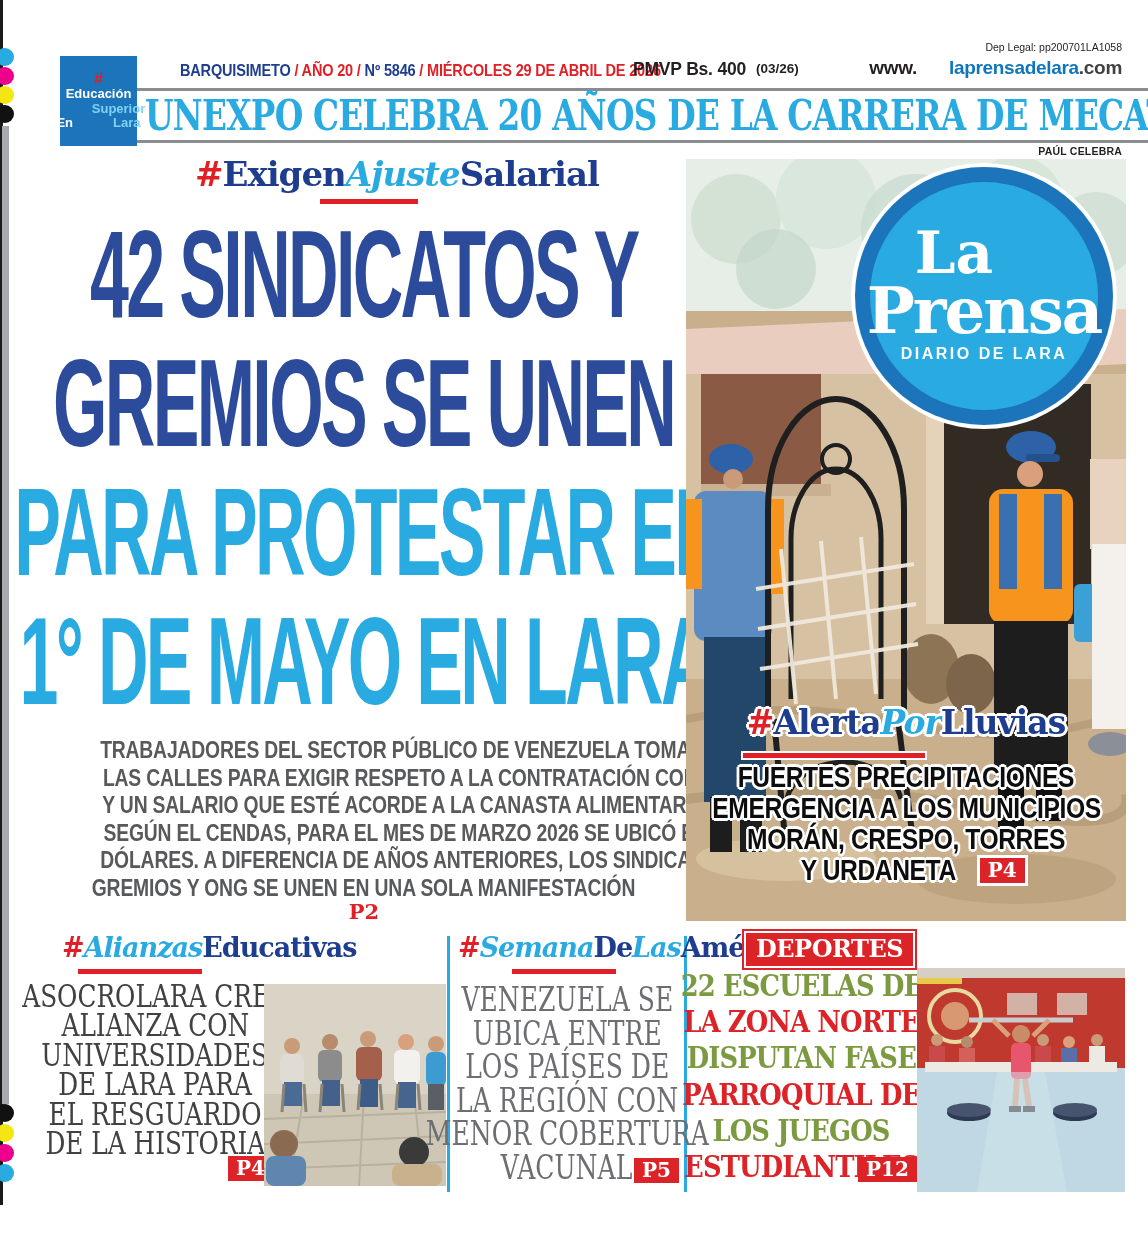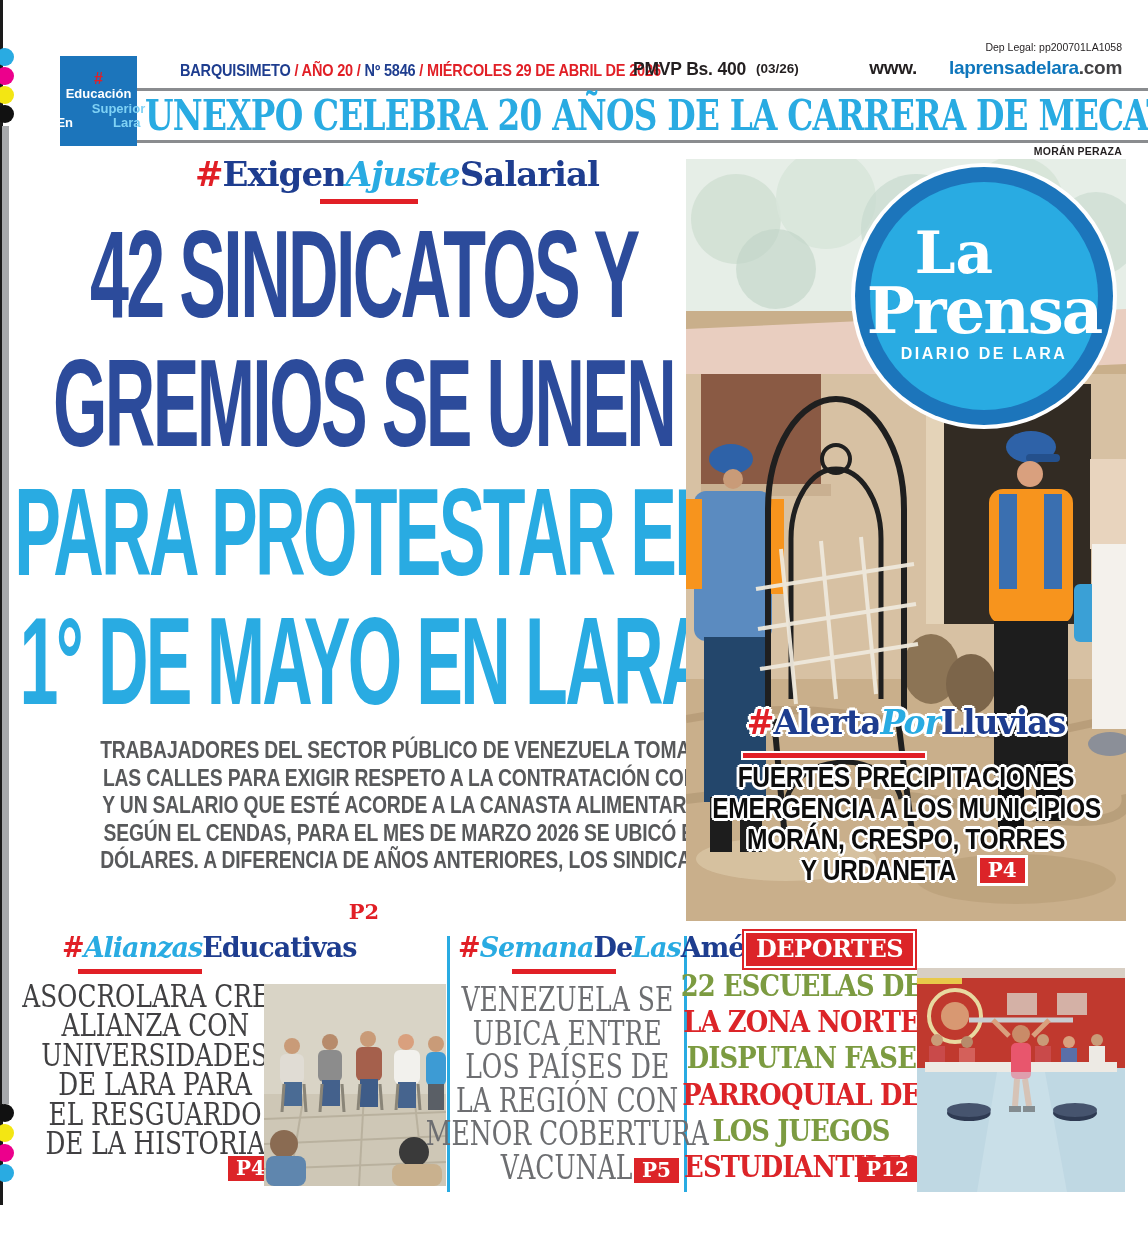--- a/index.html
+++ b/index.html
@@ -168,20 +168,21 @@
   <div class="hl-line hl-cyan" style="top:595px;">
       <span>1° DE MAYO EN LARA</span>
     </div>
 
   <div class="deck">
     <div><span>TRABAJADORES DEL SECTOR PÚBLICO DE VENEZUELA TOMARÁN</span></div>
     <div><span>LAS CALLES PARA EXIGIR RESPETO A LA CONTRATACIÓN COLECTIVA</span></div>
     <div><span>Y UN SALARIO QUE ESTÉ ACORDE A LA CANASTA ALIMENTARIA QUE,</span></div>
     <div><span>SEGÚN EL CENDAS, PARA EL MES DE MARZO 2026 SE UBICÓ EN 703.11</span></div>
     <div><span>DÓLARES. A DIFERENCIA DE AÑOS ANTERIORES, LOS SINDICATOS,</span></div>
+    <div><span>GREMIOS Y ONG SE UNEN EN UNA SOLA MANIFESTACIÓN</span></div>
   </div>
   <div class="p2ref">P2</div>
 
   <div class="main-photo">
     <svg width="440" height="762" viewBox="0 0 440 762">
       <rect x="0" y="0" width="440" height="762" fill="#C9AF8B"></rect>
 
       <rect x="0" y="0" width="440" height="152" fill="#E6EEE7"></rect>
       <circle cx="50" cy="60" r="45" fill="#CFDFD2" opacity="0.8"></circle>
       <circle cx="140" cy="40" r="50" fill="#D8E6DA" opacity="0.9"></circle>
@@ -267,21 +268,21 @@
       <div class="phl">
           <span class="t outline-w">MORÁN, CRESPO, TORRES</span>
         </div>
       <div class="phl">
         <span class="t outline-w">Y URDANETA</span>
         <span class="badge ph-badge">P4</span>
       </div>
     </div>
   </div>
 
-  <div class="photo-credit">MORÁN PERAZA</div>
+  <div class="photo-credit">PAÚL CELEBRA</div>
 
   <div class="lp-outer">
     <div class="lp-ring">
       <div class="lp-inner">
         <span class="l1">La</span>
         <span class="l2">Prensa</span>
         <span class="l3">DIARIO DE LARA</span>
       </div>
     </div>
   </div>

